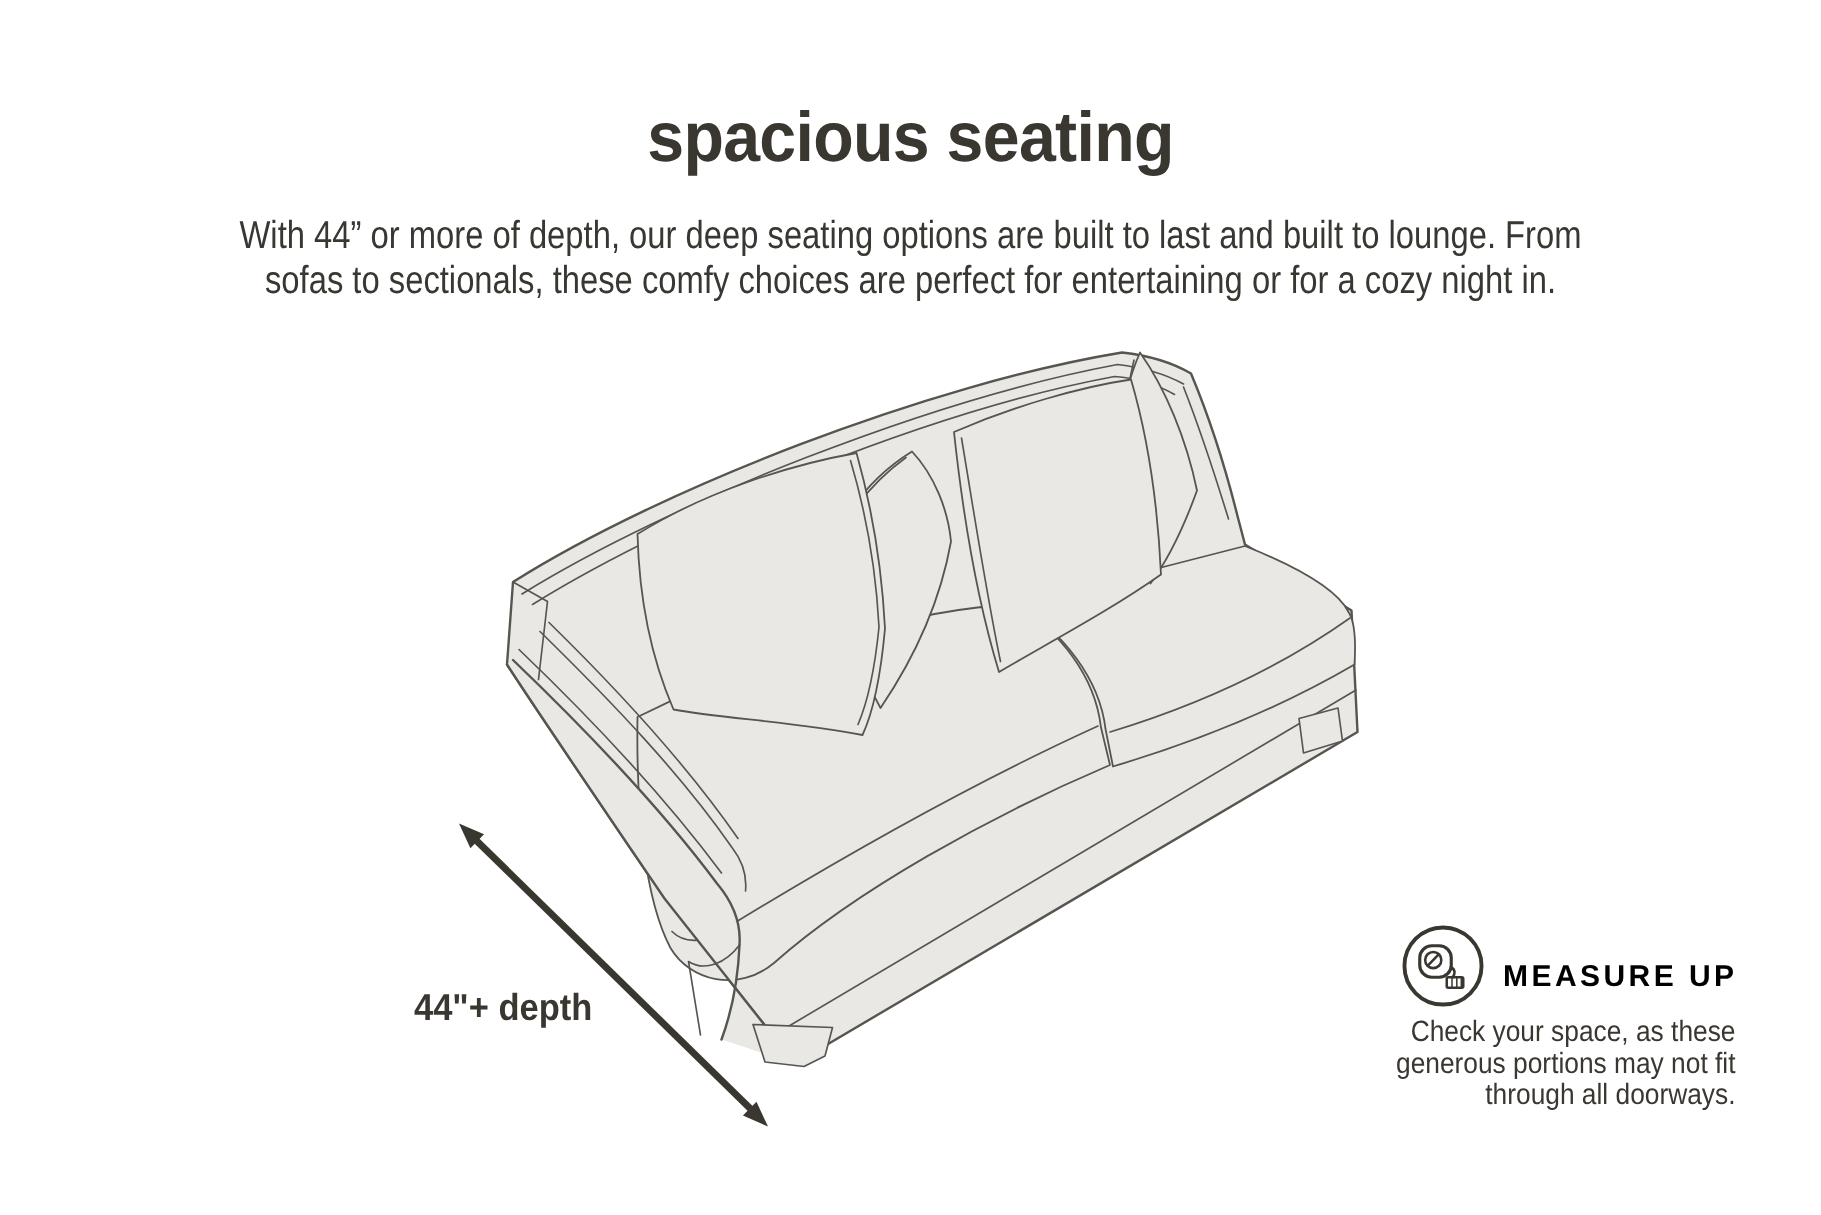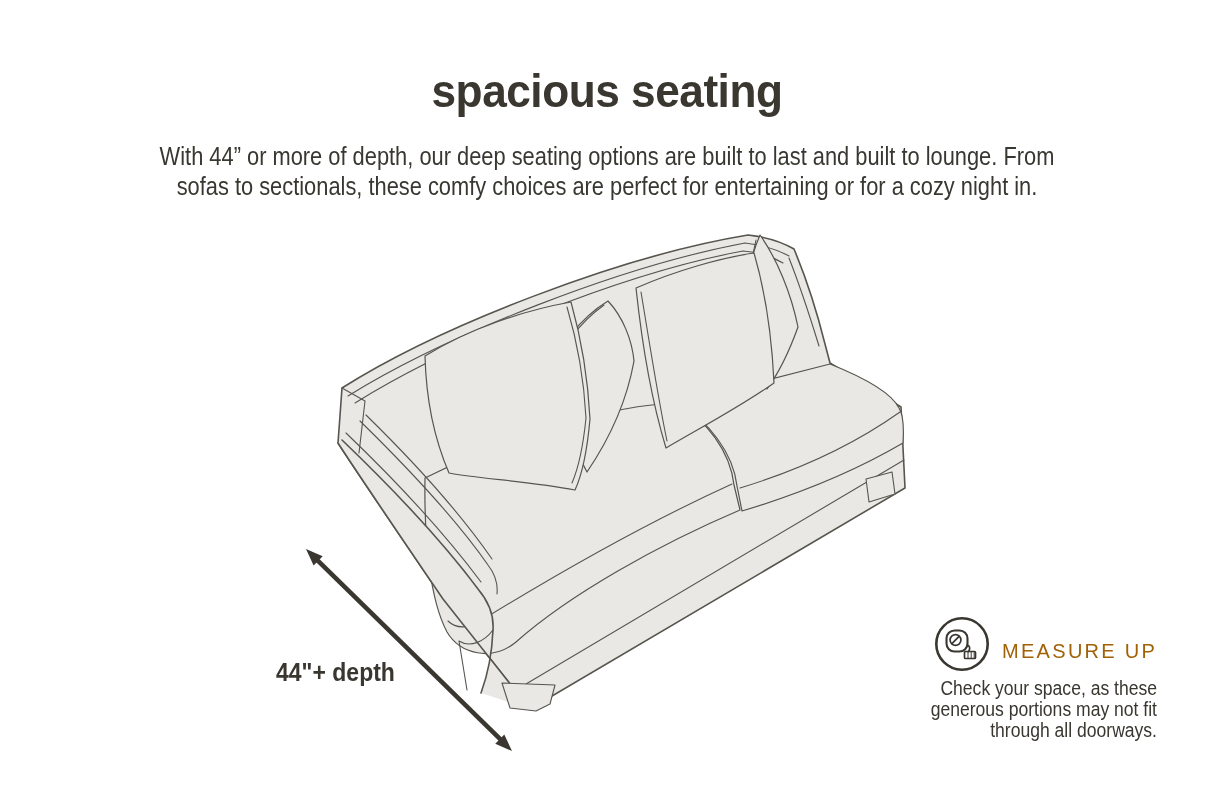--- a/index.html
+++ b/index.html
@@ -19,22 +19,22 @@
   }
   #intro .line{display:block;white-space:nowrap;transform:scaleX(0.84);transform-origin:50% 50%;}
   #sofa-wrap{left:330px;top:222px;width:610px;height:500px;}
   #arrow-wrap{left:300px;top:545px;width:220px;height:212px;}
   #depth-label{
     left:276px;top:658px;font-size:25px;font-weight:bold;color:#3a3731;
     white-space:nowrap;transform:scaleX(0.92);transform-origin:0 50%;
   }
   #measure-icon{left:933px;top:615px;width:58px;height:58px;}
   #measure-heading{
-    left:1002px;top:640px;font-size:20px;font-weight:normal;letter-spacing:2.3px;
-    white-space:nowrap;color:#a16207;
+    left:1002px;top:640px;font-size:20px;font-weight:bold;letter-spacing:2.3px;
+    white-space:nowrap;color:#000000;
   }
   #measure-body{
     left:877px;top:678px;width:280px;text-align:right;
     font-size:19.5px;line-height:21.2px;color:#3a3731;
     transform:scaleX(0.9);transform-origin:100% 50%;
   }
   #measure-body .line{display:block;white-space:nowrap;}
   svg .ln{fill:none;stroke:#56554e;stroke-width:1.1;stroke-linecap:round;stroke-linejoin:round;}
   svg .ln2{fill:none;stroke:#56554e;stroke-width:1.6;stroke-linecap:round;stroke-linejoin:round;}
   svg .fl{fill:#e9e8e5;stroke:#56554e;stroke-width:1.3;stroke-linejoin:round;}

